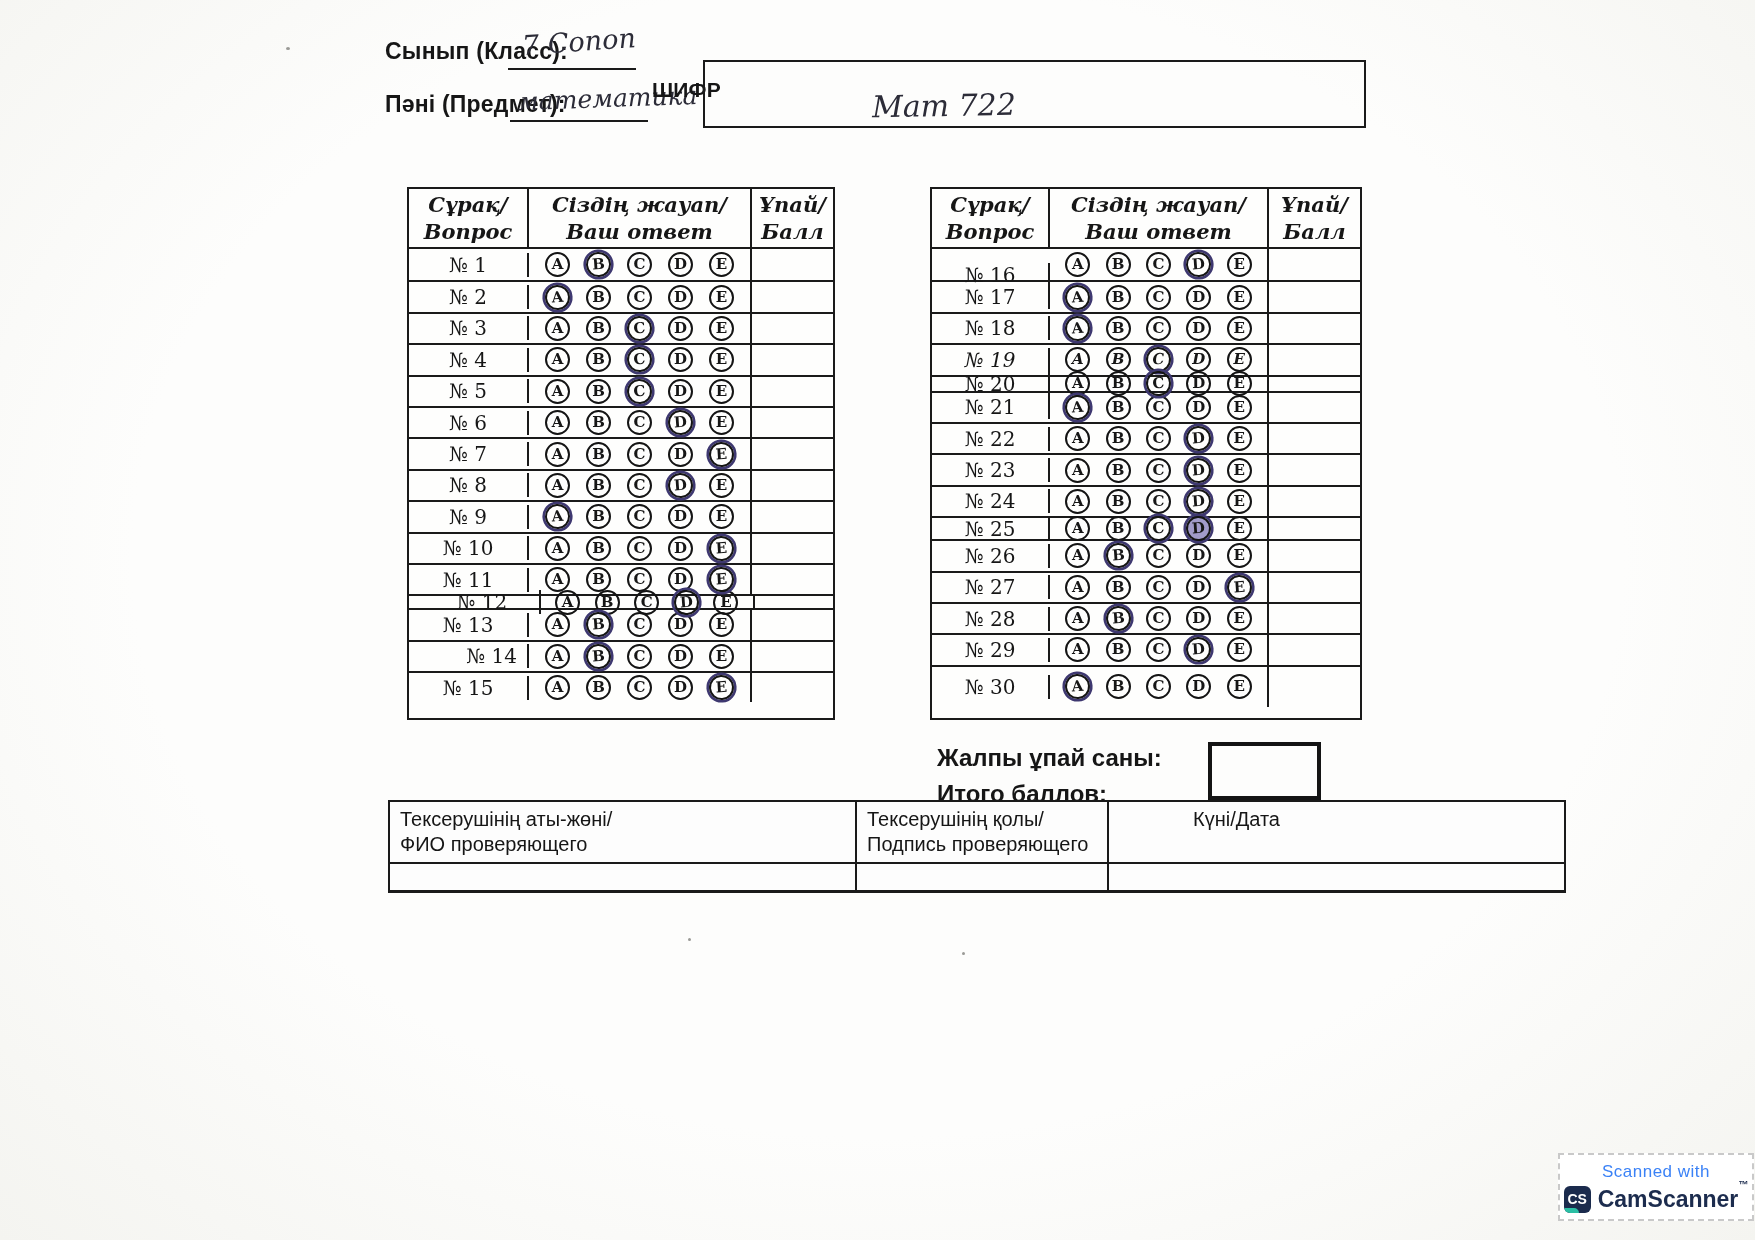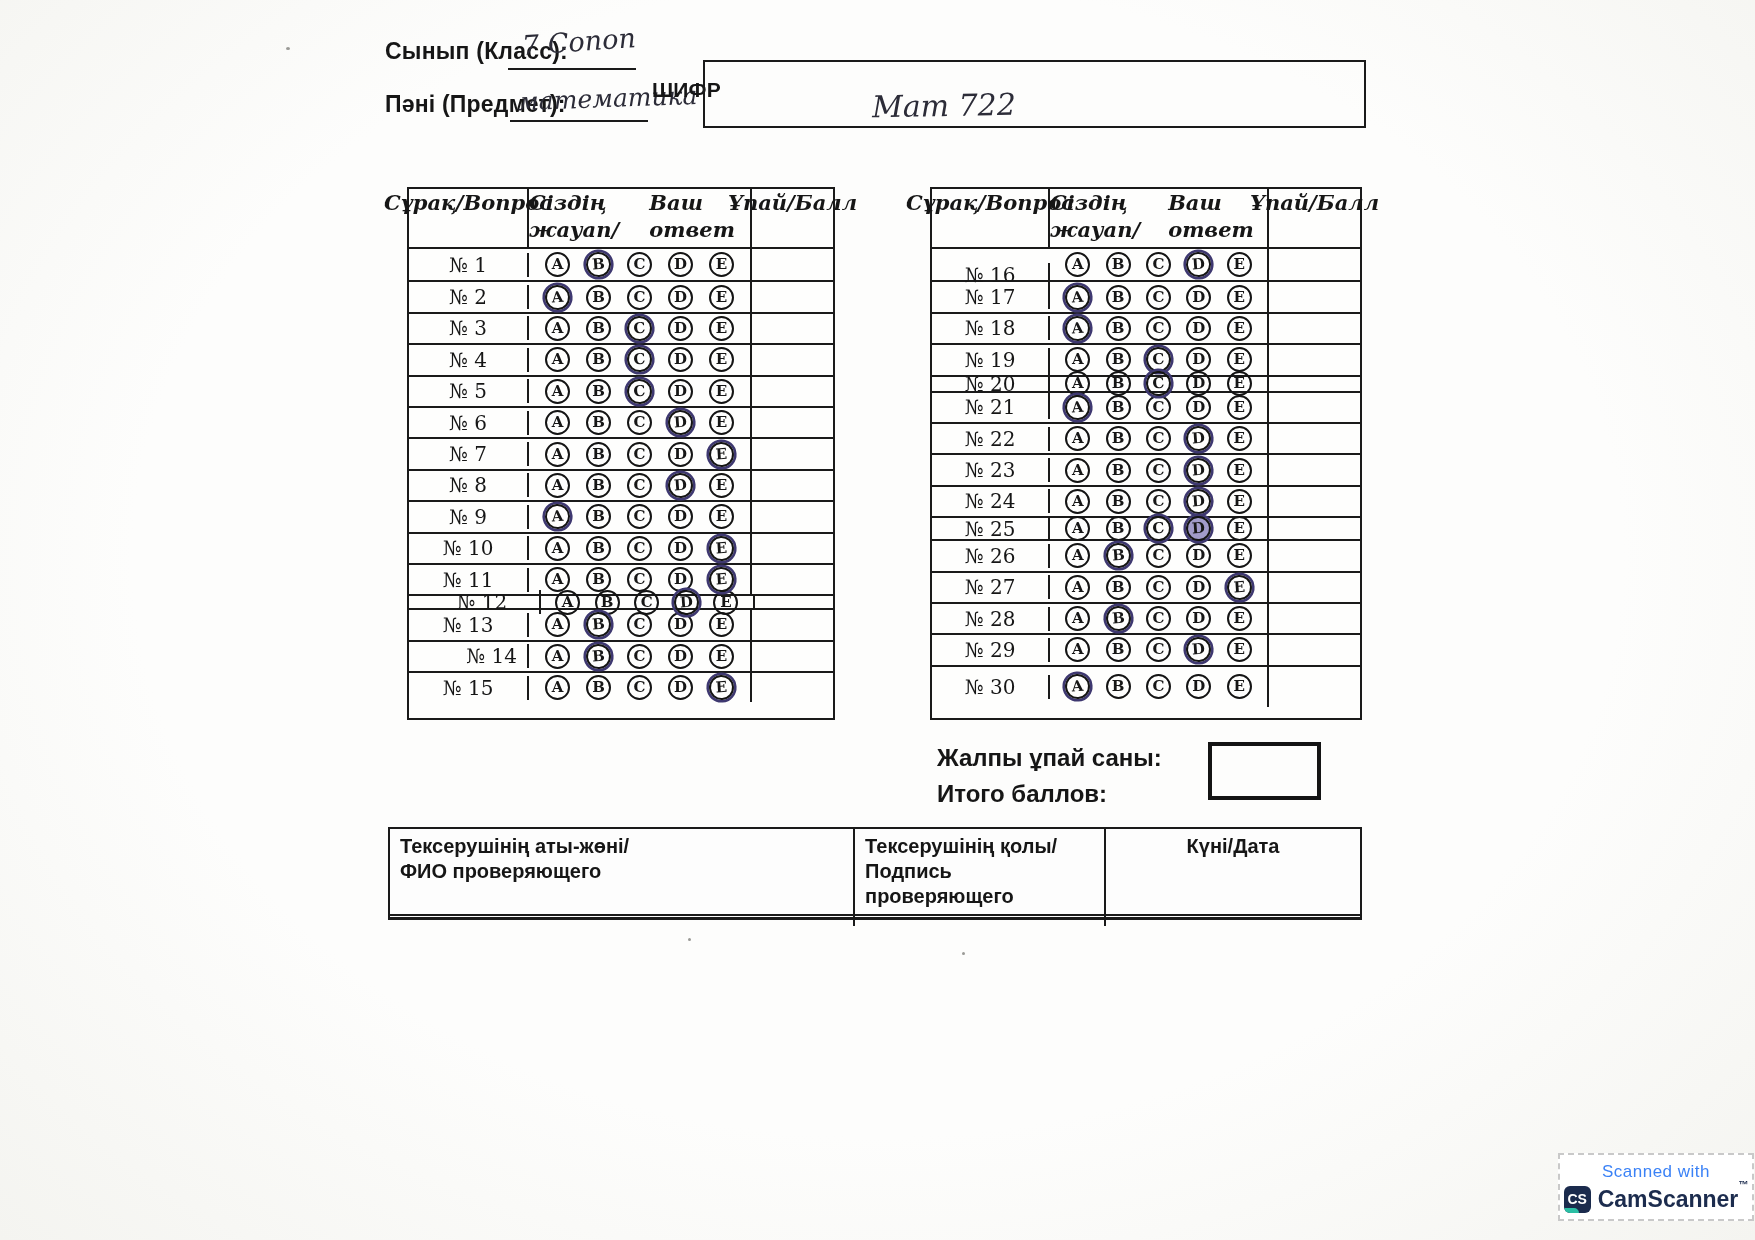--- a/index.html
+++ b/index.html
@@ -15,21 +15,21 @@
   
   .plabel{font-weight:bold;font-size:23px;letter-spacing:0.2px;}
   .hand{font-family:"DejaVu Serif",serif;font-style:italic;color:#2c2c38;}
   .uline{border-bottom:2.5px solid #1a1a1a;}
 
   .cipherbox{border:2.5px solid #1a1a1a;background:transparent;}
 
   
   .atable{border:2.5px solid #1a1a1a;box-sizing:border-box;background:rgba(255,255,255,0.35);}
   .ahead{display:flex;border-bottom:2px solid #1a1a1a;box-sizing:border-box;}
-  .ahead .hc{display:flex;flex-direction:row;justify-content:center;align-items:flex-start;
+  .ahead .hc{display:flex;flex-direction:column;justify-content:center;align-items:center;
     font-family:"DejaVu Serif",serif;font-weight:bold;font-style:italic;font-size:21px;
     line-height:27px;box-sizing:border-box;}
   .arow{display:flex;border-top:2px solid #1a1a1a;box-sizing:border-box;align-items:center;}
   .arow:first-of-type{border-top:none;}
   .qcell{font-family:"DejaVu Serif",serif;font-size:20px;text-align:center;box-sizing:border-box;}
   .acell{display:flex;align-items:center;justify-content:space-evenly;box-sizing:border-box;}
   .scell{box-sizing:border-box;height:100%;}
   .bordR{border-right:2px solid #1a1a1a;}
 
   .bubble{
@@ -310,21 +310,21 @@
           <div class="qcell bordR" style="width: 118px;">№ 18</div>
           <div class="acell bordR" style="width: 219px; height: 100%;">
             <span class="bubble marked">A</span>
             <span class="bubble">B</span>
             <span class="bubble">C</span>
             <span class="bubble">D</span>
             <span class="bubble">E</span>
           </div>
           <div class="scell" style="width: 91px;"></div>
         </div>
-        <div class="arow" style="height: 31.4px;">
+        <div class="arow" style="height: 31.4px; font-style: italic;">
           <div class="qcell bordR" style="width: 118px;">№ 19</div>
           <div class="acell bordR" style="width: 219px; height: 100%;">
             <span class="bubble">A</span>
             <span class="bubble">B</span>
             <span class="bubble marked">C</span>
             <span class="bubble">D</span>
             <span class="bubble">E</span>
           </div>
           <div class="scell" style="width: 91px;"></div>
         </div>
@@ -451,21 +451,21 @@
         </div>
       </div>
   </div>
 
   <div class="abs totals" style="left:937px;top:740px;">
     <div>Жалпы ұпай саны:</div>
     <div>Итого баллов:</div>
   </div>
   <div class="abs totalbox" style="left:1208px;top:742px;width:113px;height:58px;"></div>
 
-  <div class="abs vtable" style="left:388px;top:827px;width:974px;height:93px;font-weight:bold;">
+  <div class="abs vtable" style="left:388px;top:800px;width:1178px;height:93px;">
     <div class="vhead">
       <div class="vc bordR" style="width:467px;">
         <div>Тексерушінің аты-жөні/</div>
         <div>ФИО проверяющего</div>
       </div>
       <div class="vc bordR" style="width:252px;">
         <div>Тексерушінің қолы/</div>
         <div>Подпись проверяющего</div>
       </div>
       <div class="vc center" style="width:255px;">Күні/Дата</div>

